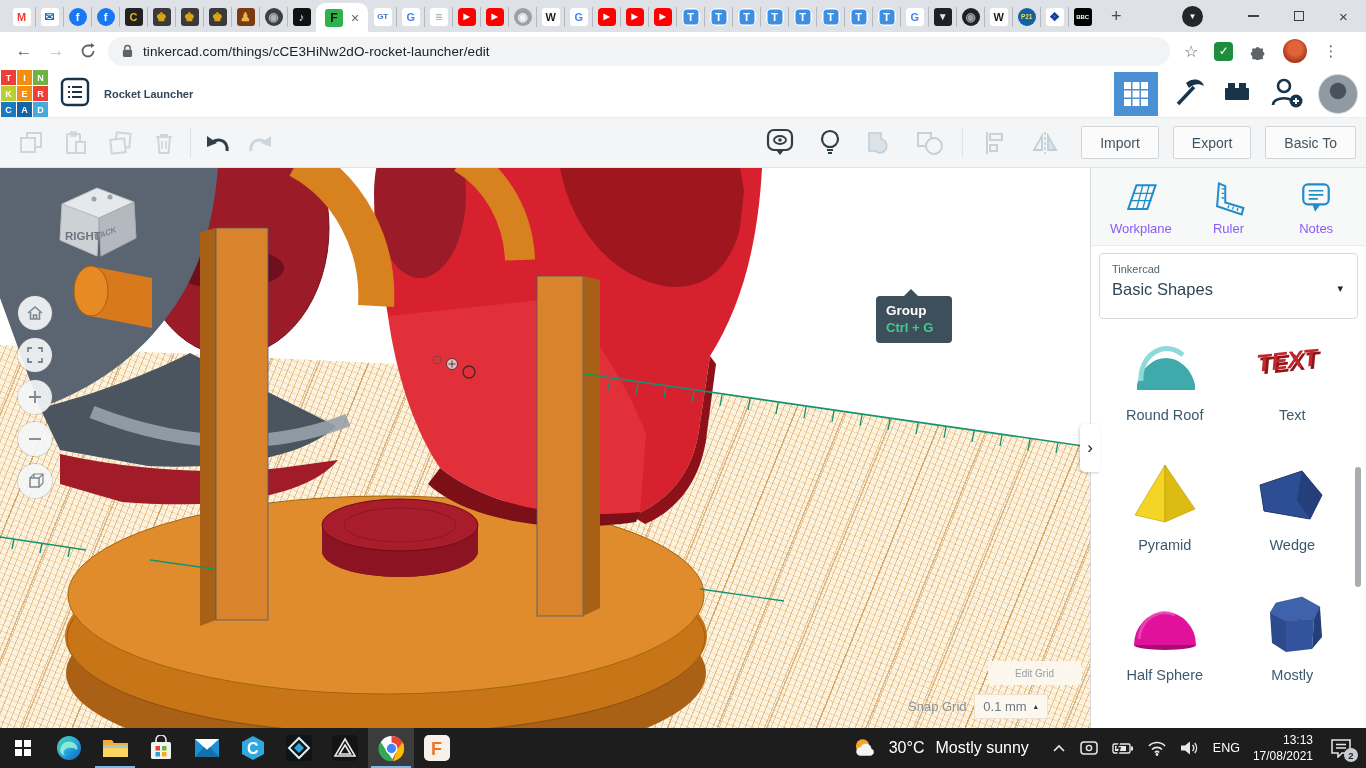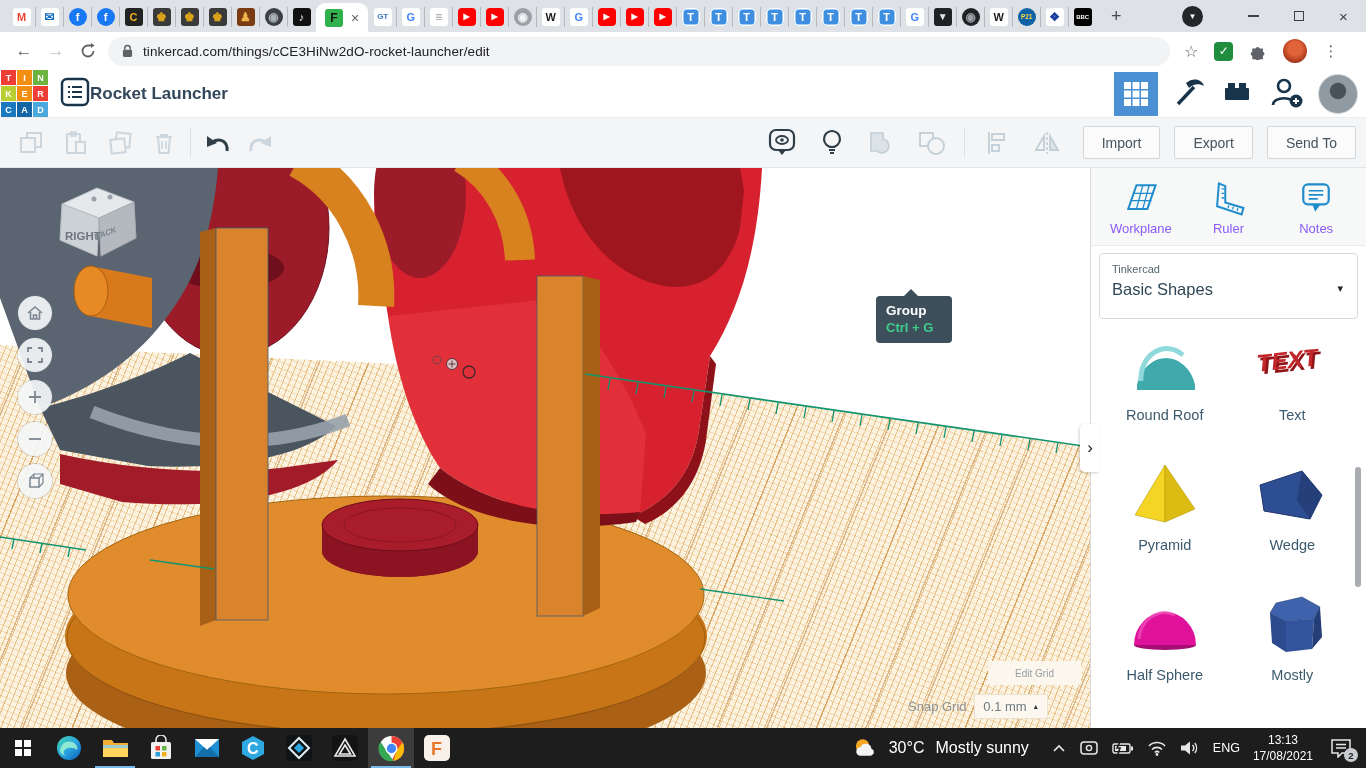--- a/index.html
+++ b/index.html
@@ -27,21 +27,21 @@
   .addr-right{display:flex;align-items:center;gap:16px;margin-left:14px}
   .star{font-size:16px;color:#5f6368}
   .ext-check{width:19px;height:19px;border-radius:4px;background:#1e8e3e;color:#fff;font-size:12px;display:flex;align-items:center;justify-content:center}
   .avatar-sm{width:24px;height:24px;border-radius:50%;background:radial-gradient(circle at 50% 40%,#e0633a 0 35%,#a33317 75%,#7c2410)}
   .dots{font-size:15px;color:#5f6368}
   
   .tkheader{height:48px;background:#fff;border-bottom:1px solid #ececec;display:flex;align-items:center}
   .tklogo{display:grid;grid-template-columns:repeat(3,15px);grid-auto-rows:15px;gap:1px;padding:1px 0 1px 1px}
   .tkcell{color:#fff;font-size:9px;font-weight:700;display:flex;align-items:center;justify-content:center}
   .menu-btn{margin-left:12px}
-  .tktitle{font-size:17px;font-weight:700;color:#33475b;}
+  .tktitle{font-size:11px;font-weight:700;color:#33475b;margin-left:14px}
   .tkh-right{margin-left:auto;display:flex;align-items:center;gap:14px;padding-right:8px}
   .gridbtn{width:44px;height:44px;background:#4b90d2;display:flex;align-items:center;justify-content:center}
   .avatar-lg{width:40px;height:40px;border-radius:50%;background:radial-gradient(circle at 50% 42%,#49525a 0 26%,#8f9aa3 30% 100%);border:1px solid #cfd4d8}
   
   .tktoolbar{height:50px;background:#f4f5f6;border-bottom:1px solid #e2e4e6;display:flex;align-items:center;padding:0 10px;position:relative}
   .tbi{width:44px;height:34px;display:flex;align-items:center;justify-content:center}
   .tb-divider{width:1px;height:30px;background:#dfe2e4;margin:0 4px}
   .tb-right{margin-left:auto;display:flex;align-items:center;gap:6px}
   .tkbtn{height:33px;padding:0 18px;border:1px solid #d2d6d9;border-radius:2px;background:#fbfbfc;color:#44545e;font-size:14px;display:flex;align-items:center;margin-left:8px}
   
@@ -84,21 +84,21 @@
   
   .taskbar{height:40px;background:#1d1d1d;display:flex;align-items:center;color:#fff}
   .tb-slot{width:46px;height:40px;display:flex;align-items:center;justify-content:center;position:relative}
   .tb-underline{position:absolute;bottom:0;left:3px;right:3px;height:2.5px;background:#76b9ed}
   .tb-slot.hl{background:#3c3c3c}
   .startgrid{display:grid;grid-template-columns:7px 7px;grid-auto-rows:7px;gap:1.5px}
   .startgrid div{background:#fff}
   .tray{margin-left:auto;display:flex;align-items:center;gap:13px;padding-right:10px}
   .weather{display:flex;align-items:center;gap:11px;font-size:16px;margin-right:10px}
   .lang{font-size:12.5px}
-  .clock{font-size:12px;text-align:center;line-height:1.35}
+  .clock{font-size:12px;text-align:right;line-height:1.35}
   .notif{position:relative;width:30px;height:30px;display:flex;align-items:center;justify-content:center}
   .badge{position:absolute;right:-2px;bottom:1px;width:14px;height:14px;border-radius:50%;background:#c8cbcf;color:#1d1d1d;font-size:9.5px;font-weight:700;display:flex;align-items:center;justify-content:center}
 </style>
 </head>
 <body>
 
 <div class="tabbar">
   <span class="fav">
       <i class="fi" style="background:#fff;color:#ea4335">M</i>
     </span>
@@ -391,21 +391,21 @@
       </span>
     <span class="tbi">
         <svg width="28" height="26" viewBox="0 0 28 26">
           <path d="M14,2 v22" stroke="#c2ced6" stroke-width="1.6" stroke-dasharray="3,2"></path>
           <polygon points="11,6 11,20 3,20" fill="none" stroke="#c2ced6" stroke-width="1.8"></polygon>
           <polygon points="17,6 17,20 25,20" fill="#dbe3e8" stroke="#c2ced6" stroke-width="1.8"></polygon>
         </svg>
       </span>
     <span class="tkbtn">Import</span>
     <span class="tkbtn">Export</span>
-    <span class="tkbtn">Send To</span>
+    <span class="tkbtn">Basic To</span>
   </div>
 
   <div class="tooltip">
     <div class="tt-title">Group</div>
     <div class="tt-short">Ctrl + G</div>
   </div>
 </div>
 
 <div class="main">
   <div class="viewport">

